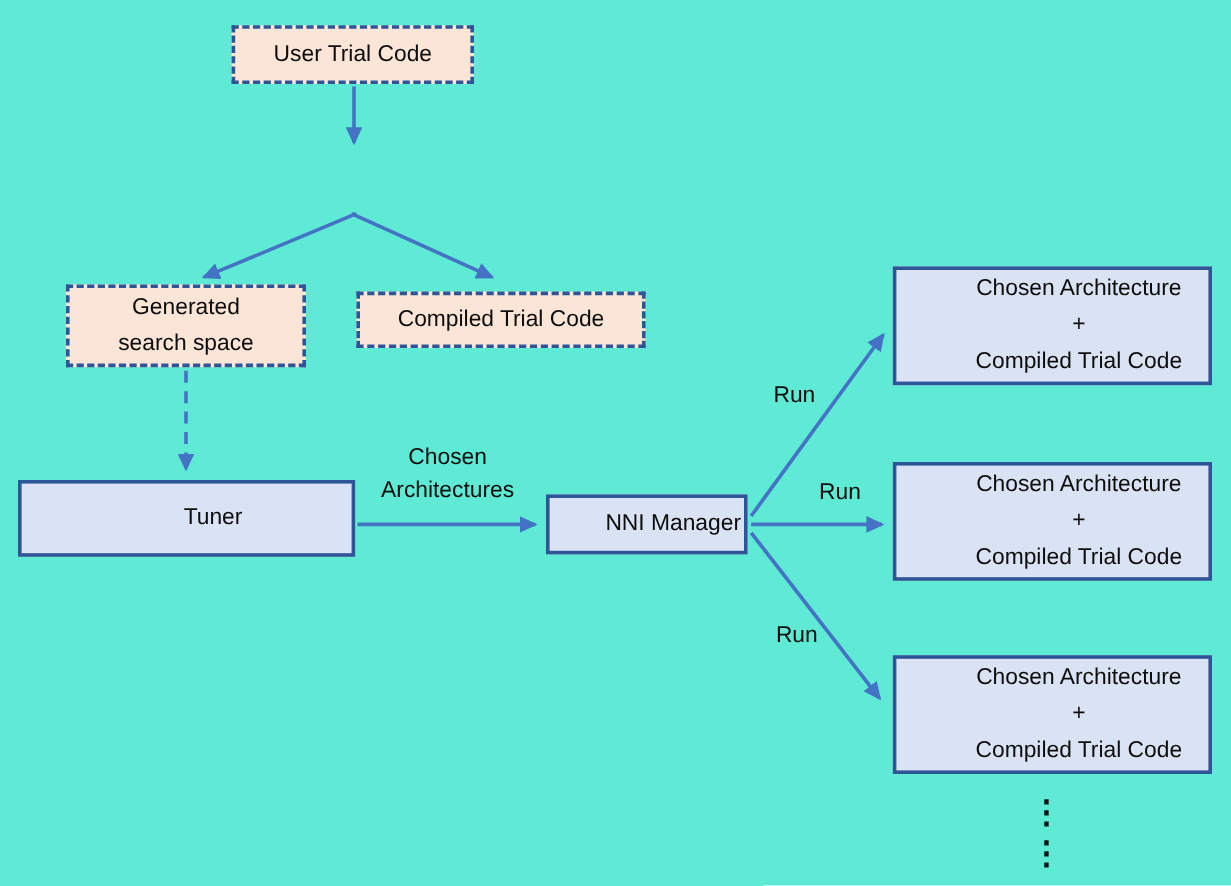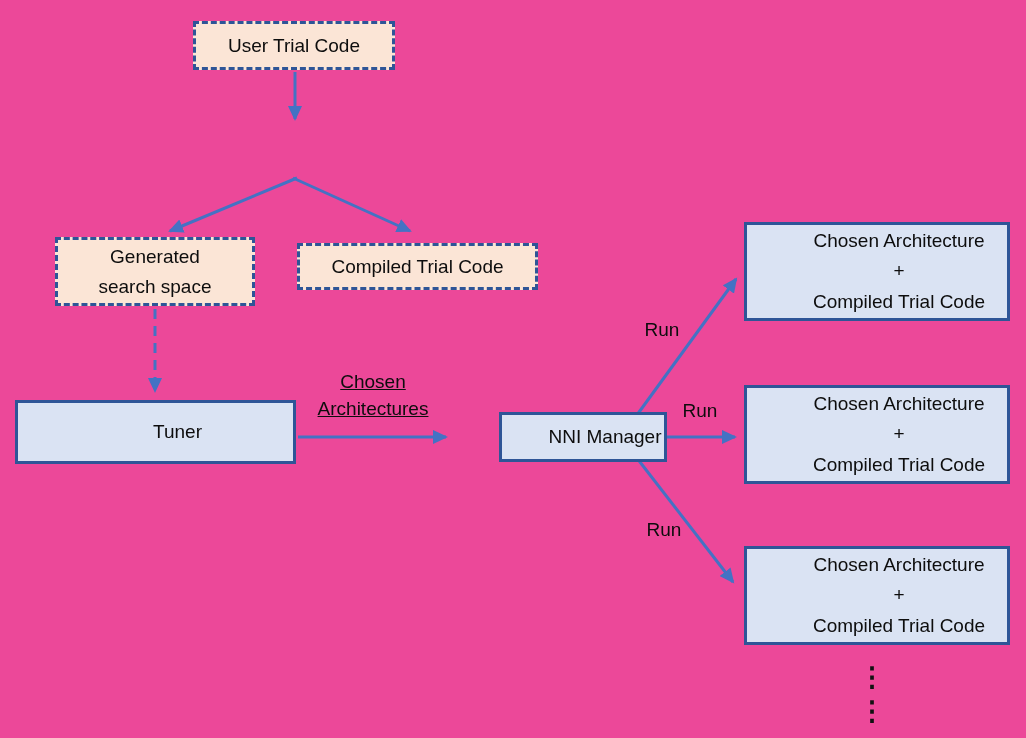--- a/index.html
+++ b/index.html
@@ -5,21 +5,21 @@
   html, body {
     margin: 0;
     padding: 0;
     background: #ffffff;
     font-family: "Liberation Sans", sans-serif;
   }
   #canvas {
     position: relative;
     width: 1026px;
     height: 738px;
-    background: #ec4899;
+    background: #5eead4;
     overflow: hidden;
   }
   #arrow-layer {
     position: absolute;
     left: 0;
     top: 0;
     width: 1026px;
     height: 738px;
     pointer-events: none;
   }
@@ -39,38 +39,38 @@
   .peach { background: #fbe5d6; }
   .blue  { background: #dae3f3; padding-left: 44px; }
   .solid  { border: 3px solid #2e5597; }
   .dashed { border: 3px dashed #2e5597; }
 
   .node-user-trial   { left: 193px; top: 21px;  width: 202px; height: 49px; }
   .node-precompile   { left: 186px; top: 126px; width: 214px; height: 50px; }
   .node-search-space { left: 55px;  top: 237px; width: 200px; height: 69px; line-height: 1.55; }
   .node-compiled     { left: 297px; top: 243px; width: 241px; height: 47px; }
   .node-tuner        { left: 15px;  top: 400px; width: 281px; height: 64px; line-height: 1.6; }
-  .node-nni-manager  { left: 455px; top: 412px; width: 168px; height: 50px; margin-left: 44px; }
+  .node-nni-manager  { left: 455px; top: 412px; width: 168px; height: 50px; }
   .node-trial-1      { left: 744px; top: 222px; width: 266px; height: 99px; line-height: 1.6; }
   .node-trial-2      { left: 744px; top: 385px; width: 266px; height: 99px; line-height: 1.6; }
   .node-trial-3      { left: 744px; top: 546px; width: 266px; height: 99px; line-height: 1.6; }
 
   .italic { font-style: italic; }
   .cmd-rest { margin-left: 0.28em; }
 
   .edge-label {
     position: absolute;
     color: #0d0d0d;
     font-size: 19px;
     line-height: 1.4;
     text-align: center;
     z-index: 3;
     white-space: nowrap;
   }
-  .label-chosen-arch { left: 299px; top: 369px; width: 148px; text-decoration: underline; }
+  .label-chosen-arch { left: 299px; top: 369px; width: 148px; }
   .label-run-top     { left: 636px; top: 317px; width: 52px; }
   .label-run-middle  { left: 674px; top: 398px; width: 52px; }
   .label-run-bottom  { left: 638px; top: 517px; width: 52px; }
 
   .ellipsis-stack {
     position: absolute;
     left: 852px;
     top: 660px;
     width: 40px;
     text-align: center;

